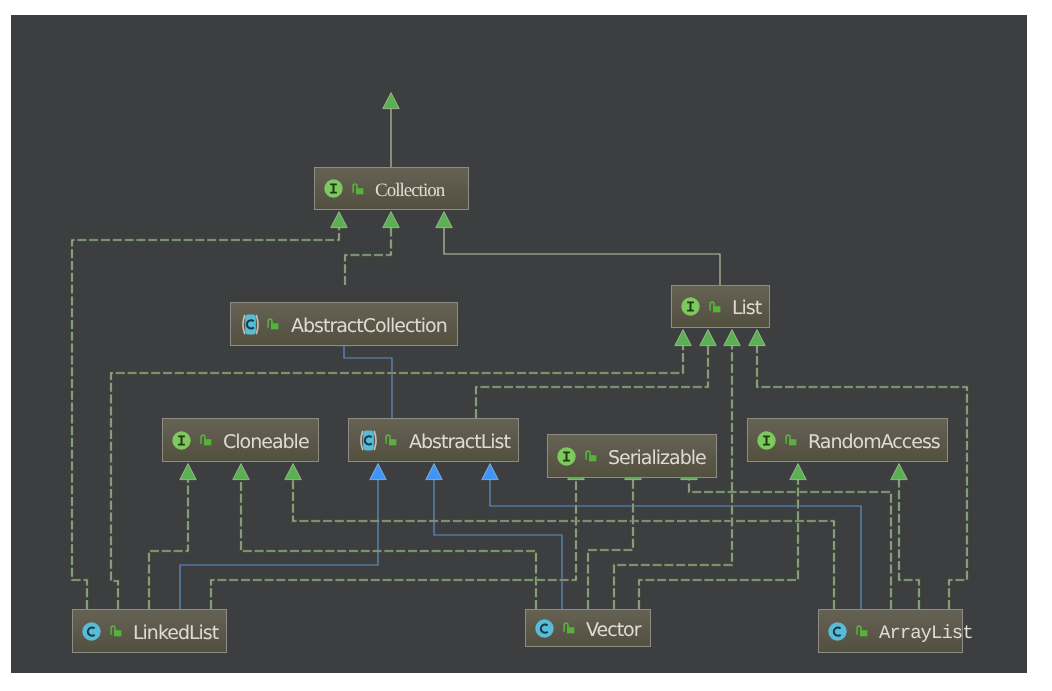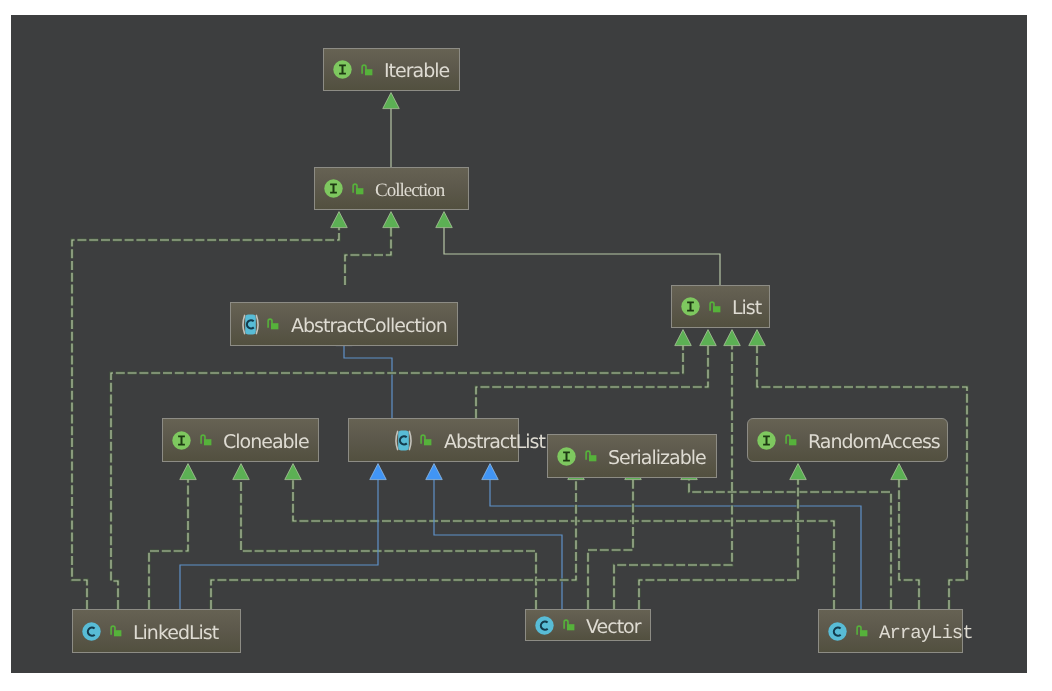--- a/index.html
+++ b/index.html
@@ -118,35 +118,20 @@
         <path d="M 614 609 L 614 565 L 732 565 L 732 345.6" fill="none" stroke="#b7c7a6" stroke-width="1.2" stroke-dasharray="9 2.8"></path>
         <path d="M 732 329.6 L 723.75 345.6 L 740.25 345.6 Z" fill="#5cb054" stroke="#a9c299" stroke-width="0.8"></path>
       </g>
       <g>
         <path d="M 949 609 L 949 580 L 967 580 L 967 387 L 757 387 L 757 345.6" fill="none" stroke="#44583e" stroke-width="3" stroke-dasharray="9 2.8"></path>
         <path d="M 949 609 L 949 580 L 967 580 L 967 387 L 757 387 L 757 345.6" fill="none" stroke="#b7c7a6" stroke-width="1.2" stroke-dasharray="9 2.8"></path>
         <path d="M 757 329.6 L 748.75 345.6 L 765.25 345.6 Z" fill="#5cb054" stroke="#a9c299" stroke-width="0.8"></path>
       </g>
     </svg>
  <div id="nodelayer">
-  <div class="node" style="left: 323px; top: 48px; width: 137px; height: 43px;">
-   <span class="ic-wrap kind">
-          <svg class="icon" width="19" height="19" viewBox="0 0 19 19">
-            <circle cx="9.5" cy="9.5" r="9.2" fill="#7ec85f"></circle>
-            <path d="M6.1 4.6h6.8v1.6h-2.4v6.6h2.4v1.6h-6.8v-1.6h2.4v-6.6h-2.4z" fill="#1d3a12"></path>
-          </svg>
-        </span>
-   <span class="ic-wrap vis">
-          <svg class="icon" width="12" height="12" viewBox="0 0 12 12">
-            <path d="M1.1 8.9V3.1a1.95 1.95 0 0 1 3.9 0V5.2" stroke="#56b23b" stroke-width="1.6" fill="none" stroke-linecap="square"></path>
-            <rect x="4" y="5.2" width="7.4" height="6.1" fill="#56b23b"></rect>
-          </svg>
-        </span>
-   <span class="lbl">Iterable</span>
-  </div>
   <div class="node" style="left: 314px; top: 167px; width: 155px; height: 43px; font-family: Liberation Serif, serif;">
    <span class="ic-wrap kind">
           <svg class="icon" width="19" height="19" viewBox="0 0 19 19">
             <circle cx="9.5" cy="9.5" r="9.2" fill="#7ec85f"></circle>
             <path d="M6.1 4.6h6.8v1.6h-2.4v6.6h2.4v1.6h-6.8v-1.6h2.4v-6.6h-2.4z" fill="#1d3a12"></path>
           </svg>
         </span>
    <span class="ic-wrap vis">
           <svg class="icon" width="12" height="12" viewBox="0 0 12 12">
             <path d="M1.1 8.9V3.1a1.95 1.95 0 0 1 3.9 0V5.2" stroke="#56b23b" stroke-width="1.6" fill="none" stroke-linecap="square"></path>
@@ -195,21 +180,21 @@
           </svg>
         </span>
    <span class="ic-wrap vis">
           <svg class="icon" width="12" height="12" viewBox="0 0 12 12">
             <path d="M1.1 8.9V3.1a1.95 1.95 0 0 1 3.9 0V5.2" stroke="#56b23b" stroke-width="1.6" fill="none" stroke-linecap="square"></path>
             <rect x="4" y="5.2" width="7.4" height="6.1" fill="#56b23b"></rect>
           </svg>
         </span>
    <span class="lbl">List</span>
   </div>
-  <div class="node abs" style="left: 348px; top: 418px; width: 171px; height: 44px; padding-left: 35px;">
+  <div class="node abs" style="left: 348px; top: 418px; width: 171px; height: 44px;">
    <span class="ic-wrap kind">
           <svg class="icon" width="21" height="23" viewBox="0 0 21 23">
             <path d="M4.6 2.4Q1.4 11.5 4.6 20.6" stroke="#c4c3bc" stroke-width="1.6" fill="none" stroke-linecap="round"></path>
             <path d="M16.4 2.4Q19.6 11.5 16.4 20.6" stroke="#c4c3bc" stroke-width="1.6" fill="none" stroke-linecap="round"></path>
             <rect x="5.2" y="1.6" width="10.6" height="19.8" rx="3.2" fill="#58bcd6"></rect>
             <path d="M13.7 8.2a4.1 4.1 0 1 0 0.1 6.2" stroke="#133a4c" stroke-width="2.1" fill="none"></path>
           </svg>
         </span>
    <span class="ic-wrap vis">
           <svg class="icon" width="12" height="12" viewBox="0 0 12 12">
@@ -227,51 +212,51 @@
           </svg>
         </span>
    <span class="ic-wrap vis">
           <svg class="icon" width="12" height="12" viewBox="0 0 12 12">
             <path d="M1.1 8.9V3.1a1.95 1.95 0 0 1 3.9 0V5.2" stroke="#56b23b" stroke-width="1.6" fill="none" stroke-linecap="square"></path>
             <rect x="4" y="5.2" width="7.4" height="6.1" fill="#56b23b"></rect>
           </svg>
         </span>
    <span class="lbl">Serializable</span>
   </div>
-  <div class="node" style="left: 747px; top: 418px; width: 201px; height: 44px; border-radius: 6px;">
+  <div class="node" style="left: 747px; top: 418px; width: 201px; height: 44px;">
    <span class="ic-wrap kind">
           <svg class="icon" width="19" height="19" viewBox="0 0 19 19">
             <circle cx="9.5" cy="9.5" r="9.2" fill="#7ec85f"></circle>
             <path d="M6.1 4.6h6.8v1.6h-2.4v6.6h2.4v1.6h-6.8v-1.6h2.4v-6.6h-2.4z" fill="#1d3a12"></path>
           </svg>
         </span>
    <span class="ic-wrap vis">
           <svg class="icon" width="12" height="12" viewBox="0 0 12 12">
             <path d="M1.1 8.9V3.1a1.95 1.95 0 0 1 3.9 0V5.2" stroke="#56b23b" stroke-width="1.6" fill="none" stroke-linecap="square"></path>
             <rect x="4" y="5.2" width="7.4" height="6.1" fill="#56b23b"></rect>
           </svg>
         </span>
    <span class="lbl">RandomAccess</span>
   </div>
-  <div class="node" style="left: 72px; top: 609px; width: 169px; height: 44px;">
+  <div class="node" style="left: 72px; top: 609px; width: 155px; height: 44px;">
    <span class="ic-wrap kind">
           <svg class="icon" width="19" height="19" viewBox="0 0 19 19">
             <circle cx="9.5" cy="9.5" r="9.2" fill="#58bcd6"></circle>
             <path d="M12.6 6.5a4.1 4.1 0 1 0 0.1 6.2" stroke="#133a4c" stroke-width="2.1" fill="none"></path>
           </svg>
         </span>
    <span class="ic-wrap vis">
           <svg class="icon" width="12" height="12" viewBox="0 0 12 12">
             <path d="M1.1 8.9V3.1a1.95 1.95 0 0 1 3.9 0V5.2" stroke="#56b23b" stroke-width="1.6" fill="none" stroke-linecap="square"></path>
             <rect x="4" y="5.2" width="7.4" height="6.1" fill="#56b23b"></rect>
           </svg>
         </span>
    <span class="lbl">LinkedList</span>
   </div>
-  <div class="node" style="left: 525px; top: 609px; width: 126px; height: 32px;">
+  <div class="node" style="left: 525px; top: 609px; width: 126px; height: 38px;">
    <span class="ic-wrap kind">
           <svg class="icon" width="19" height="19" viewBox="0 0 19 19">
             <circle cx="9.5" cy="9.5" r="9.2" fill="#58bcd6"></circle>
             <path d="M12.6 6.5a4.1 4.1 0 1 0 0.1 6.2" stroke="#133a4c" stroke-width="2.1" fill="none"></path>
           </svg>
         </span>
    <span class="ic-wrap vis">
           <svg class="icon" width="12" height="12" viewBox="0 0 12 12">
             <path d="M1.1 8.9V3.1a1.95 1.95 0 0 1 3.9 0V5.2" stroke="#56b23b" stroke-width="1.6" fill="none" stroke-linecap="square"></path>
             <rect x="4" y="5.2" width="7.4" height="6.1" fill="#56b23b"></rect>

